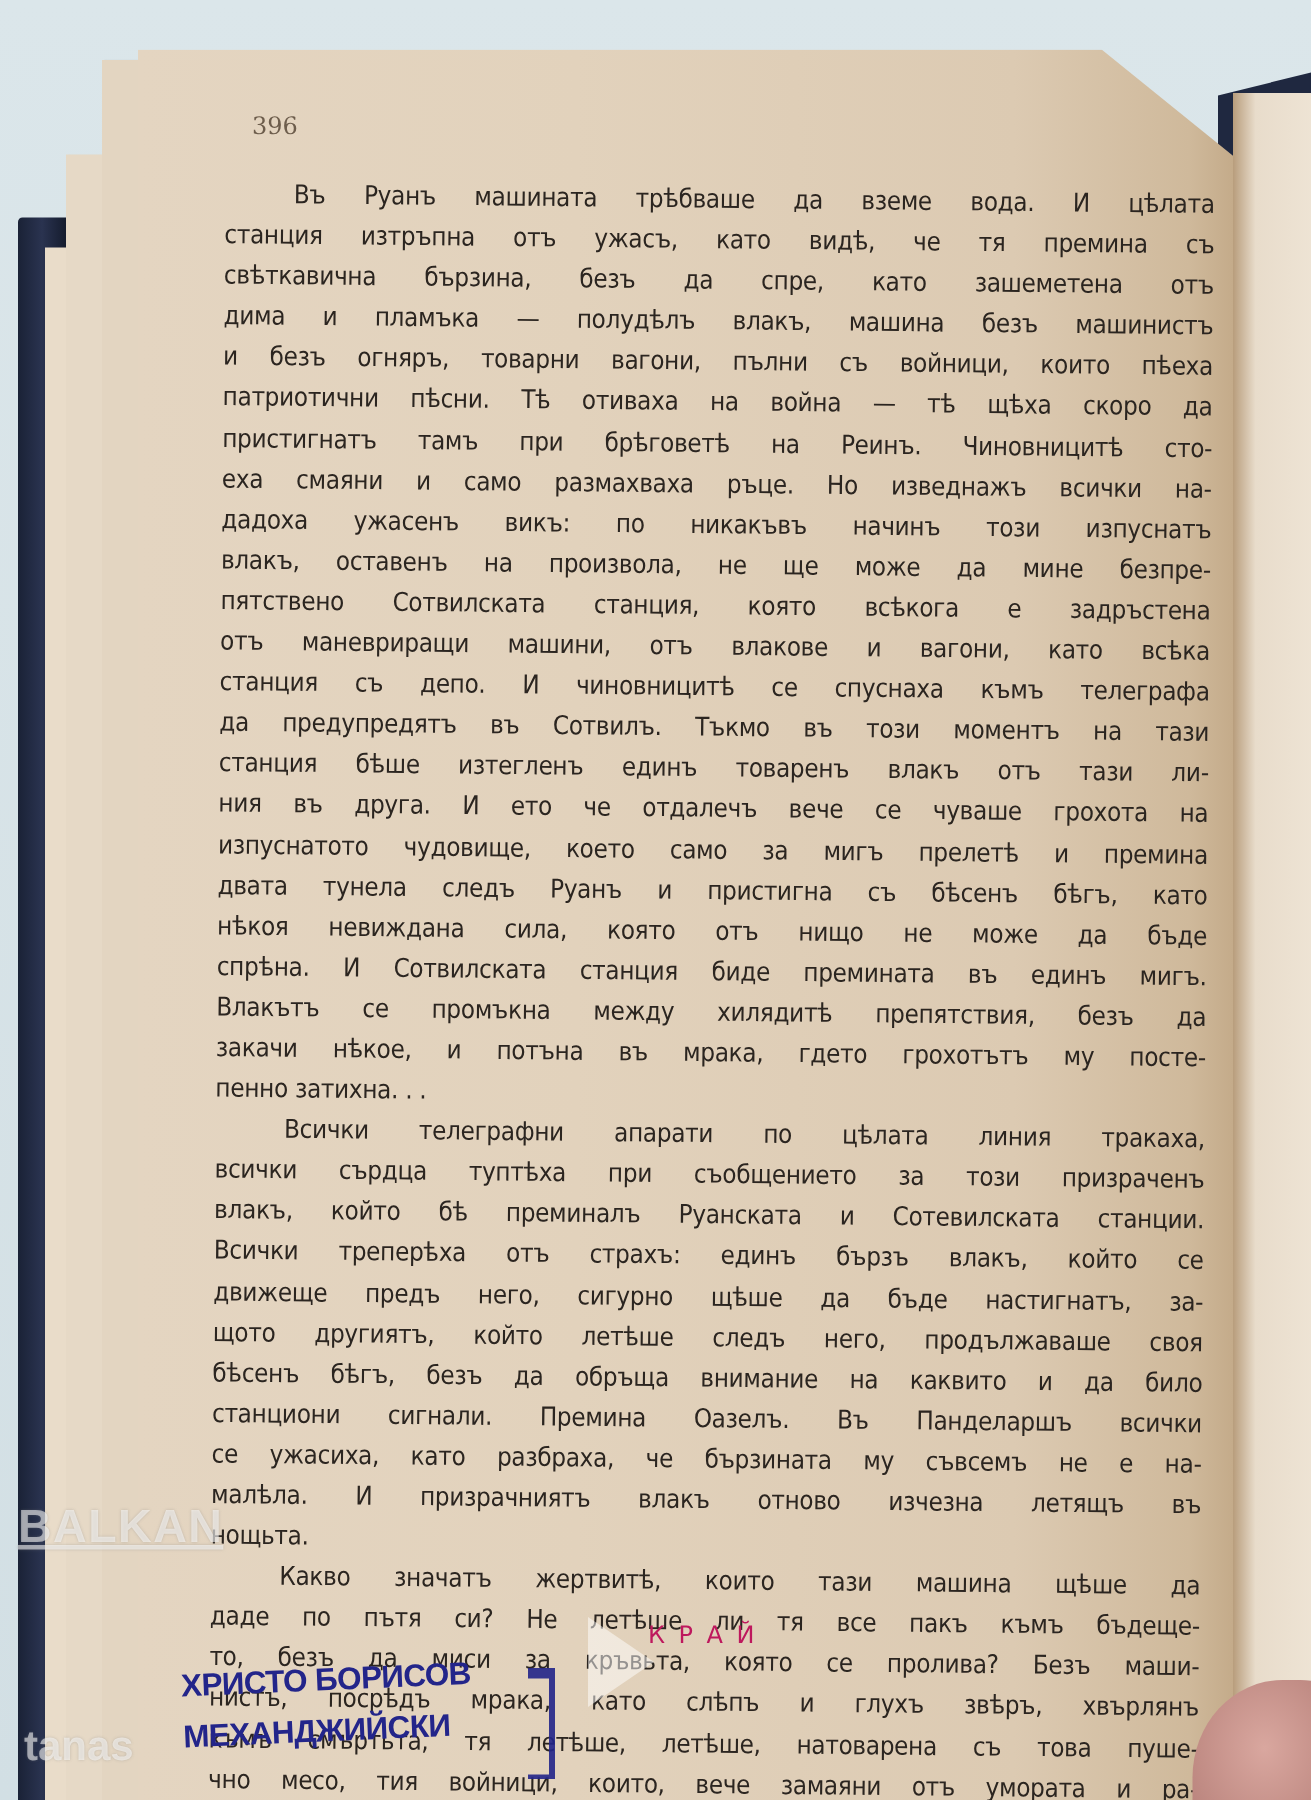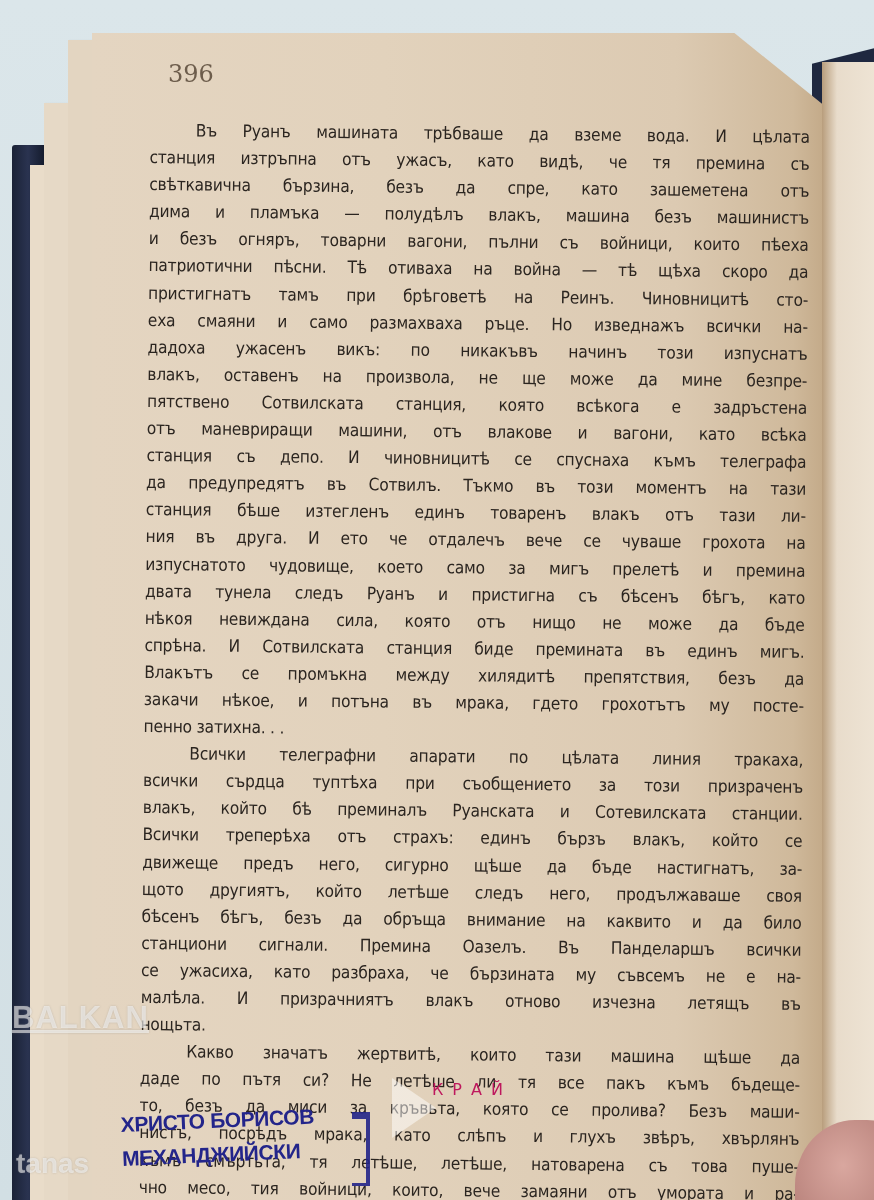--- a/index.html
+++ b/index.html
@@ -34,22 +34,22 @@
       position: absolute; left: 92px; top: 33px; width: 730px; height: 1180px;
       background: linear-gradient(90deg, #e4d5c1 0%, #e2d2bc 40%, #dccab2 80%, #cfb99b 96%, #c4ab8a 100%);
       clip-path: polygon(0 0, 88% 0, 100% 6%, 100% 100%, 0 100%);
     }
     
     .facing {
       position: absolute; left: 822px; top: 62px; width: 60px; height: 1140px;
       background: linear-gradient(90deg, #b89d7c 0%, #e8dccb 25%, #efe5d6 100%);
     }
     .page-number {
-      position: absolute; left: 168px; top: 60px;
-      font-family: "DejaVu Serif", serif; font-size: 24px; color: #6d5d4c;
+      position: absolute; left: 168px; top: 74px;
+      font-family: "DejaVu Serif", serif; font-size: 16px; color: #6d5d4c;
     }
     .body-text {
       position: absolute; left: 150px; top: 117px; width: 660px;
       font-family: "DejaVu Sans Condensed", "DejaVu Sans", sans-serif;
       font-stretch: condensed;
       font-size: 17.2px; line-height: 27.1px; color: #2b2520;
       letter-spacing: -0.2px;
       transform: rotate(0.6deg); transform-origin: left top;
     }
     .line { white-space: nowrap; display: block; text-align: justify; text-align-last: justify; }

